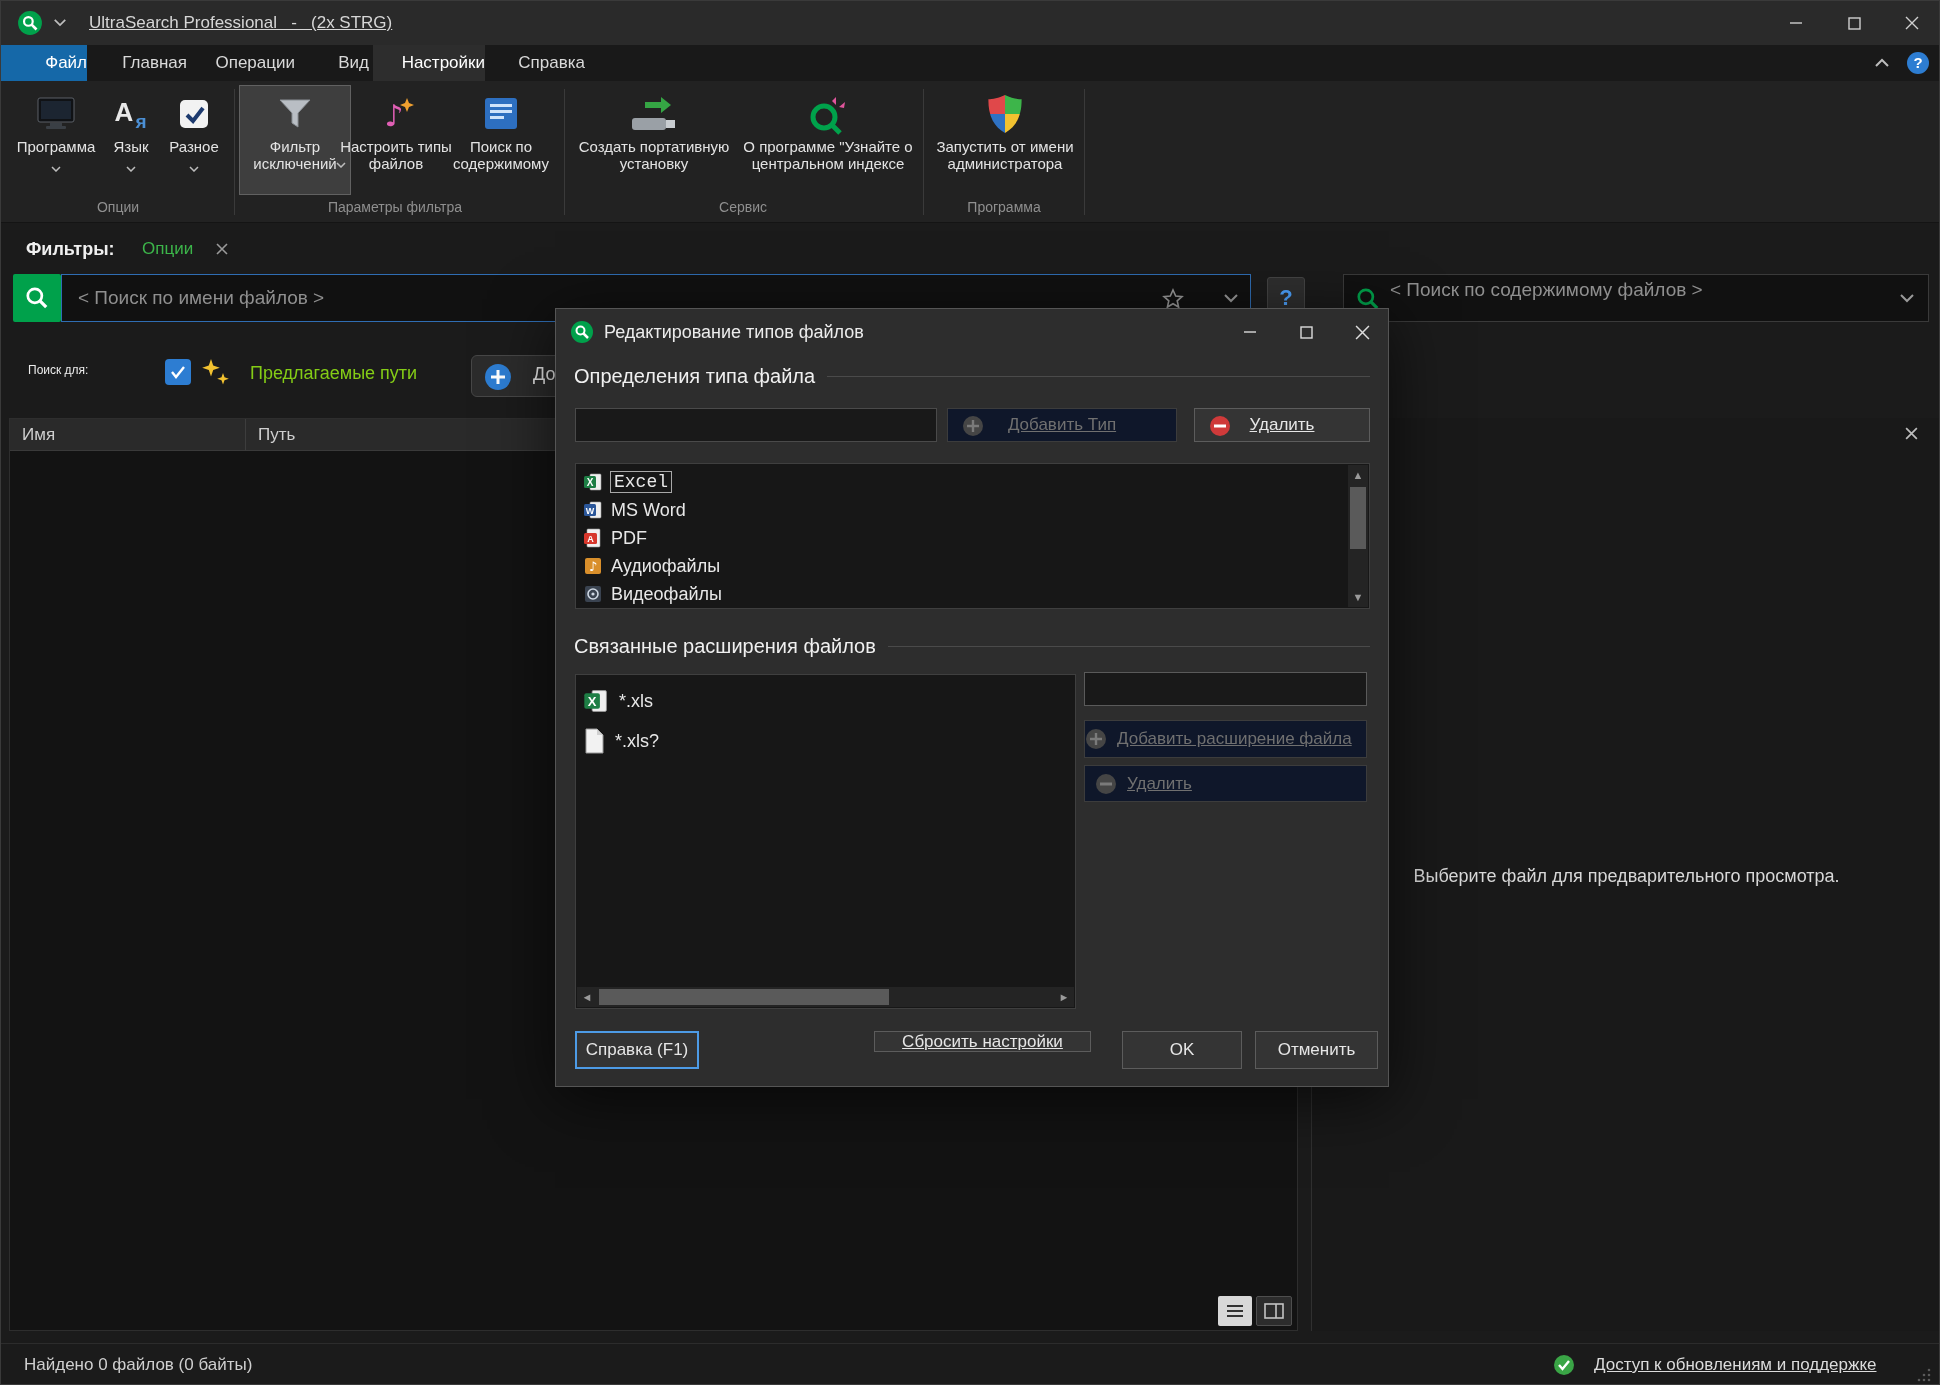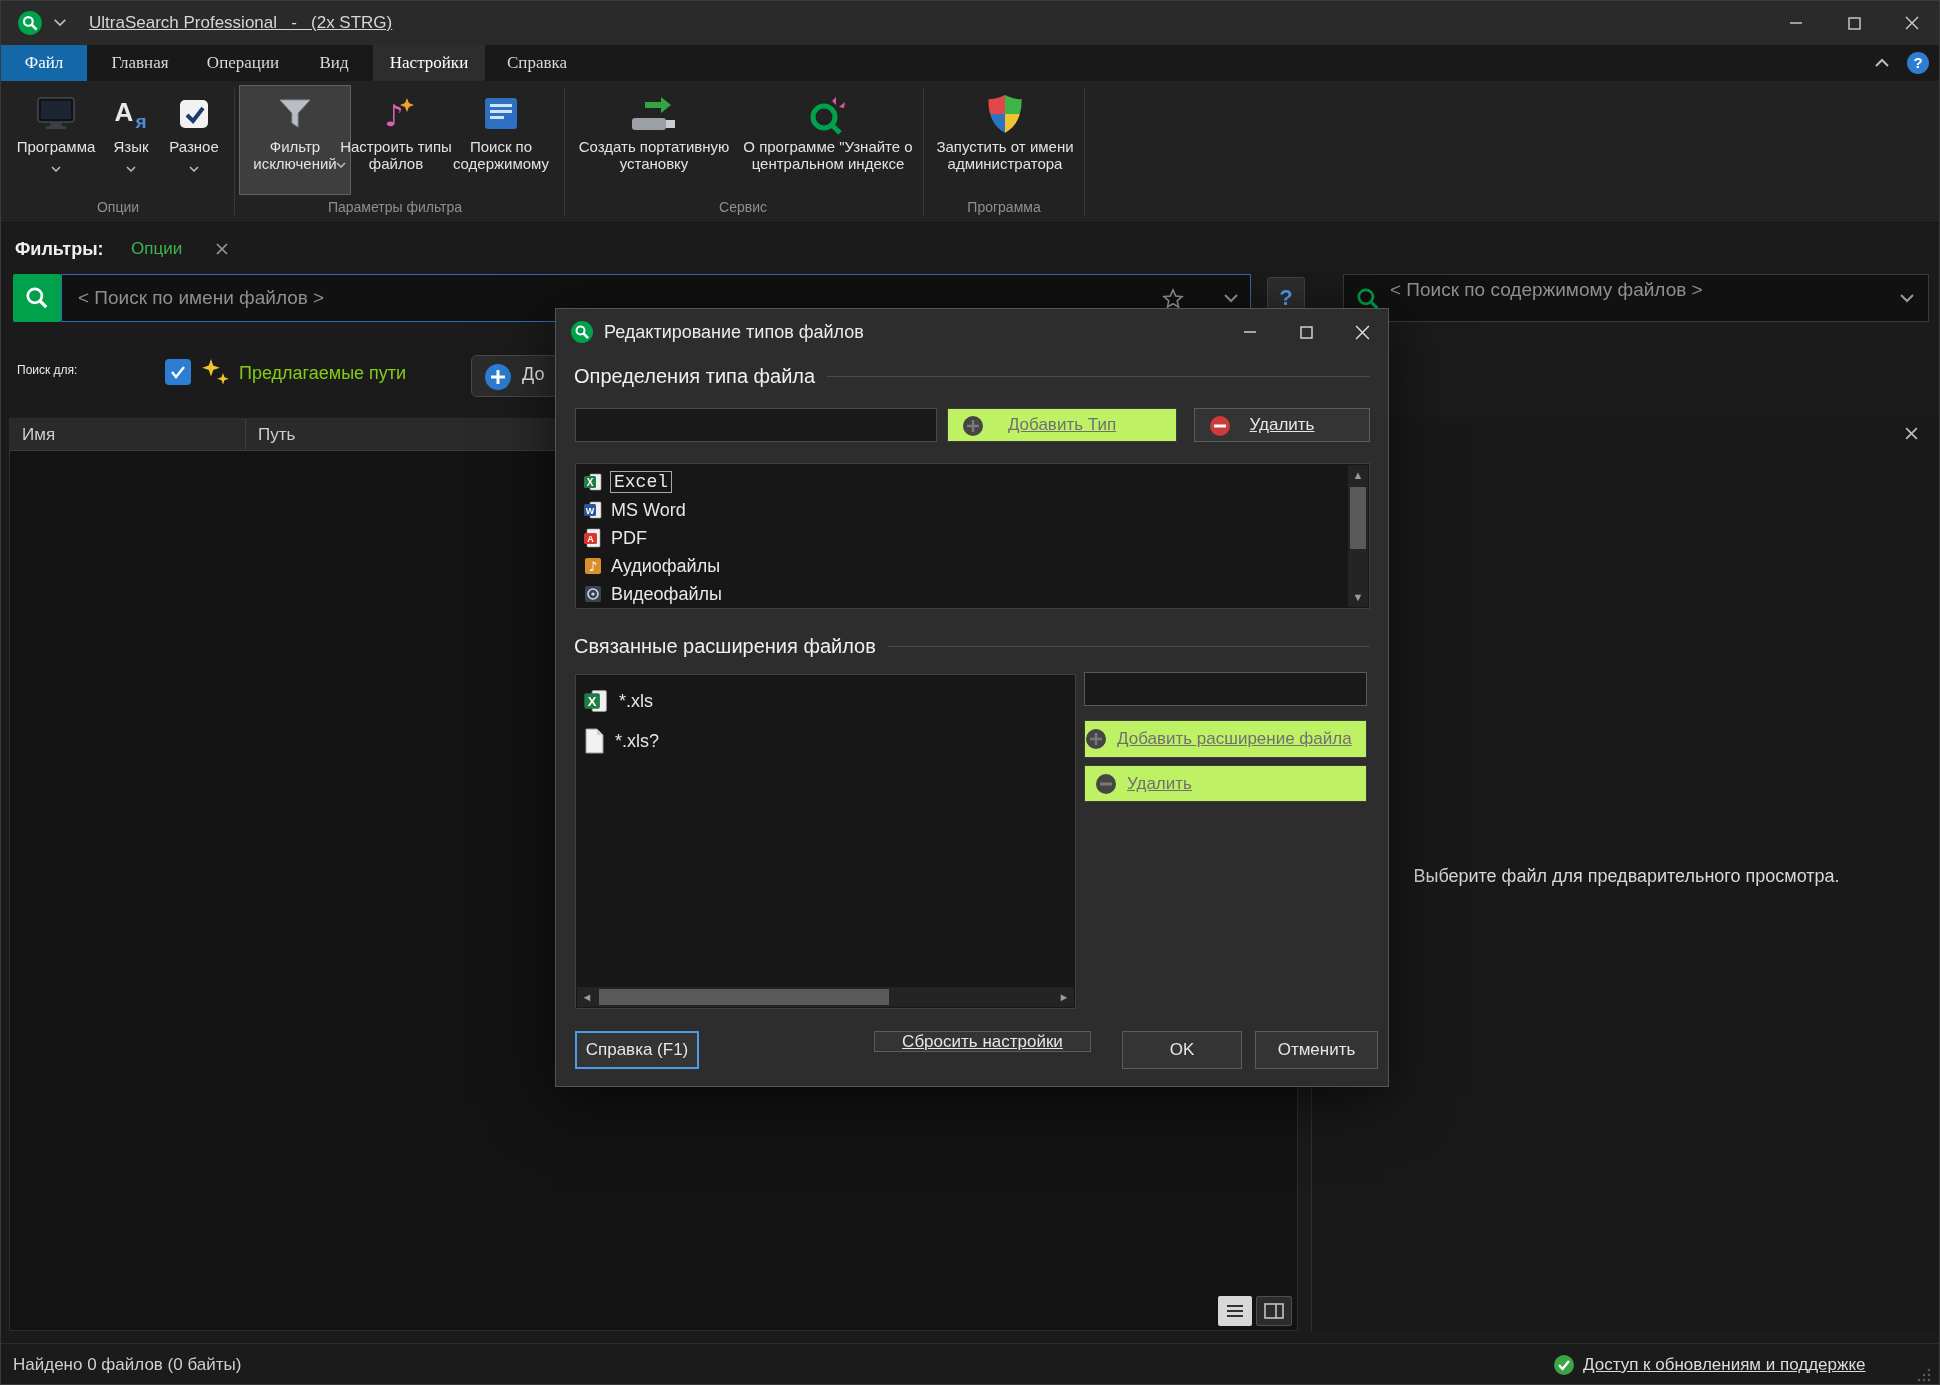--- a/index.html
+++ b/index.html
@@ -1,31 +1,31 @@
 <!DOCTYPE html>
 <html><head>
 <meta charset="utf-8">
 <style>
   * { margin:0; padding:0; box-sizing:border-box; }
   html,body { background:#000; }
   body { font-family:"Liberation Sans", sans-serif; }
   .app { position:relative; width:1940px; height:1385px; background:#1b1b1b; color:#e6e6e6;
          overflow:hidden; border:1px solid #3a3a3a; }
-  .abs { position:absolute; }
+  .abs { position:absolute;margin-left:11px; }
   .icon { position:absolute; display:block; }
   .icon svg { display:block; }
 
   
   .titlebar { position:absolute; left:0; top:0; width:1940px; height:44px; background:#2a2a2a; }
   .title-text { position:absolute; left:88px; top:0; line-height:44px; font-size:17px; color:#d6d6d6; white-space:pre;text-decoration:underline; }
   .winbtn { position:absolute; top:0; width:58px; height:44px; display:flex; align-items:center; justify-content:center; }
 
   
   .tabrow { position:absolute; left:0; top:44px; width:1940px; height:36px; background:#191919; }
-  .tab { position:absolute; top:0; height:36px; line-height:36px; text-align:center; font-size:17px; color:#d9d9d9;font-family:Liberation Serif, serif; }
+  .tab { position:absolute; top:0; height:36px; line-height:36px; text-align:right; font-size:17px; color:#d9d9d9; }
   .tab-file { background:#1568a8; color:#fff; }
   .tab-active { background:#2d2d2d; color:#fff; }
   .tabrow-icon { position:absolute; top:4px; width:30px; height:28px; display:flex; align-items:center; justify-content:center; }
 
   
   .ribbon { position:absolute; left:0; top:80px; width:1940px; height:142px; background:#222; border-bottom:1px solid #141414; }
   .rbtn { position:absolute; top:4px; height:110px; display:flex; flex-direction:column; align-items:center; padding-top:4px; border:1px solid transparent; }
   .rbtn.pressed { background:#3e3e3e; border:1px solid #616161; }
   .ric { height:48px; display:flex; align-items:center; justify-content:center; }
   .rlb { font-size:15px; line-height:17px; text-align:center; color:#e3e3e3; }
@@ -57,21 +57,21 @@
 
   
   .dialog { position:absolute; left:554px; top:307px; width:834px; height:779px; background:#2d2d2d; border:1px solid #555; box-shadow:0 12px 60px rgba(0,0,0,.65); z-index:50; }
   .dlg-titlebar { position:absolute; left:0; top:0; width:100%; height:46px; }
   .dlg-title { position:absolute; left:48px; top:0; line-height:46px; font-size:18px; color:#ececec; }
   .dlg-winbtn { position:absolute; top:0; width:56px; height:46px; display:flex; align-items:center; justify-content:center; }
   .dlg-section { position:absolute; left:18px; right:18px; display:flex; align-items:center; gap:12px; font-size:20px; color:#f0f0f0; }
   .dlg-section .line { flex:1; height:1px; background:#4a4a4a; }
   .dlg-input { position:absolute; background:#191919; border:1px solid #4a4a4a; color:#ddd; font-size:17px; font-family:"Liberation Sans",sans-serif; outline:none; padding:0 8px; }
   .dlg-btn { position:absolute; background:#343434; border:1px solid #5c5c5c; color:#e6e6e6; font-size:17px; display:flex; align-items:center; justify-content:center; gap:10px; }
-  .dlg-btn.disabled { background:#bef264; border-color:#3c3c3c; color:#707070; }
+  .dlg-btn.disabled { background:#0f172a; border-color:#3c3c3c; color:#707070; }
   .dlg-btn.focused { border-color:#4d9be6; box-shadow:0 0 0 1px #4d9be6 inset; }
   .u { text-decoration:underline; }
   .listbox { position:absolute; background:#171717; border:1px solid #3f3f3f; }
   .litem { position:absolute; left:1px; height:28px; display:flex; align-items:center; gap:8px; padding-left:6px; font-size:18px; color:#e8e8e8; }
   .litem-big { height:40px; font-size:18px; gap:10px; }
   .sel-rect { outline:1px solid #a8a8a8; padding:0 3px;font-family:Liberation Mono, monospace; }
   .sb-v { position:absolute; top:1px; right:1px; bottom:1px; width:20px; background:#242424; }
   .sb-h { position:absolute; left:1px; right:1px; bottom:1px; height:20px; background:#242424; }
   .sb-arrow { position:absolute; width:20px; height:20px; display:flex; align-items:center; justify-content:center; color:#9a9a9a; font-size:11px; }
   .sb-thumb { position:absolute; background:#5a5a5a; }

